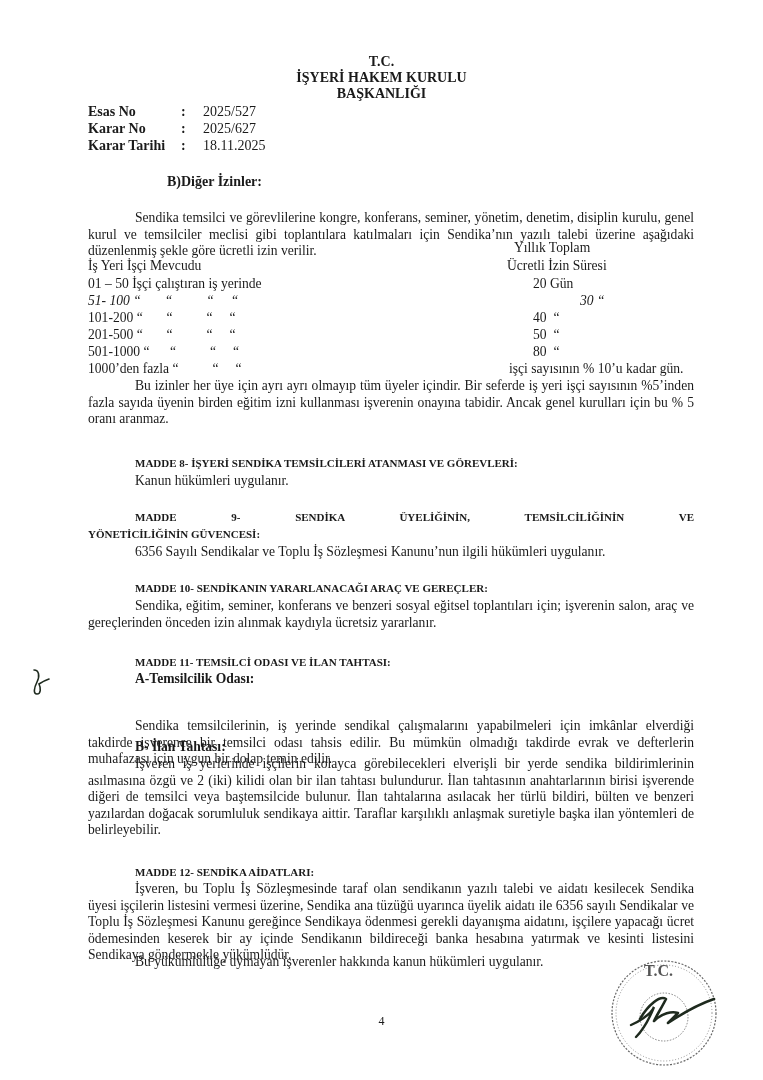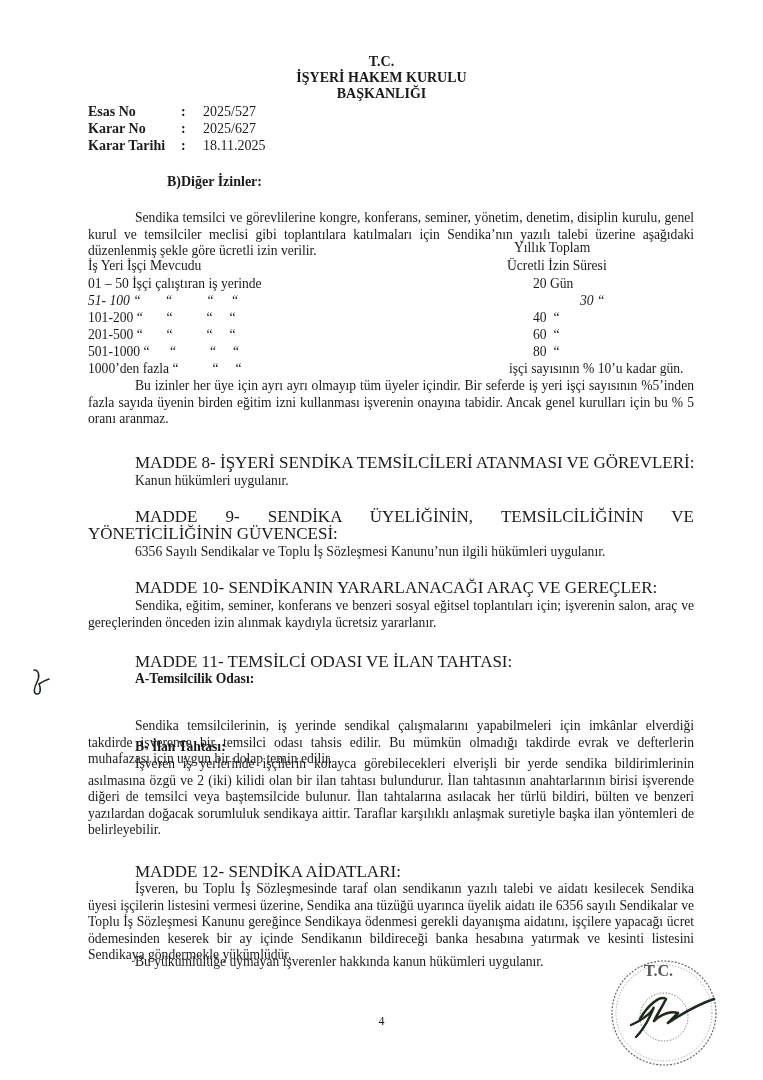--- a/index.html
+++ b/index.html
@@ -9,21 +9,21 @@
   }
   .abs { position: absolute; }
   .hdr { left: 0; width: 763px; text-align: center; font-weight: bold; font-size: 14px; line-height: 16px; }
   .meta-row { position: absolute; left: 88px; width: 300px; height: 17px; font-size: 14px; }
   .meta-row .k { position: absolute; left: 0; font-weight: bold; }
   .meta-row .c { position: absolute; left: 93px; font-weight: bold; }
   .meta-row .v { position: absolute; left: 115px; }
   .para { left: 88px; width: 606px; text-align: justify; }
   .indent { text-indent: 47px; }
   .bold { font-weight: bold; }
-  .h-madde { font-weight: normal; font-size: 17px; }
+  .h-madde { font-weight: bold; font-size: 11px; }
   .tbl-row { position: absolute; left: 88px; width: 606px; height: 17px; }
   .tbl-row .l { position: absolute; left: 0; white-space: pre; }
   .tbl-row .r { position: absolute; left: 437px; white-space: pre; }
   .page-num { left: 0; width: 763px; text-align: center; font-size: 12px; }
   .stamp { left: 596px; top: 955px; width: 135px; height: 115px; }
   .margin-mark { left: 30px; top: 668px; width: 22px; height: 28px; }
 </style>
 </head>
 <body>
 
@@ -61,21 +61,21 @@
 <div class="tbl-row" style="top:293px;font-style:italic;">
   <span class="l">51- 100 “       “          “     “</span>
   <span class="r" style="left:445px;margin-left:47px;">30 “</span>
 </div>
 <div class="tbl-row" style="top:310px;">
   <span class="l">101-200 “       “          “     “</span>
   <span class="r" style="left:445px;">40  “</span>
 </div>
 <div class="tbl-row" style="top:327px;">
   <span class="l">201-500 “       “          “     “</span>
-  <span class="r" style="left:445px;">60  “</span>
+  <span class="r" style="left:445px;">50  “</span>
 </div>
 <div class="tbl-row" style="top:344px;">
   <span class="l">501-1000 “      “          “     “</span>
   <span class="r" style="left:445px;">80  “</span>
 </div>
 <div class="tbl-row" style="top:361px;">
   <span class="l">1000’den fazla “          “     “</span>
   <span class="r" style="left:421px;">işçi sayısının % 10’u kadar gün.</span>
 </div>
 

